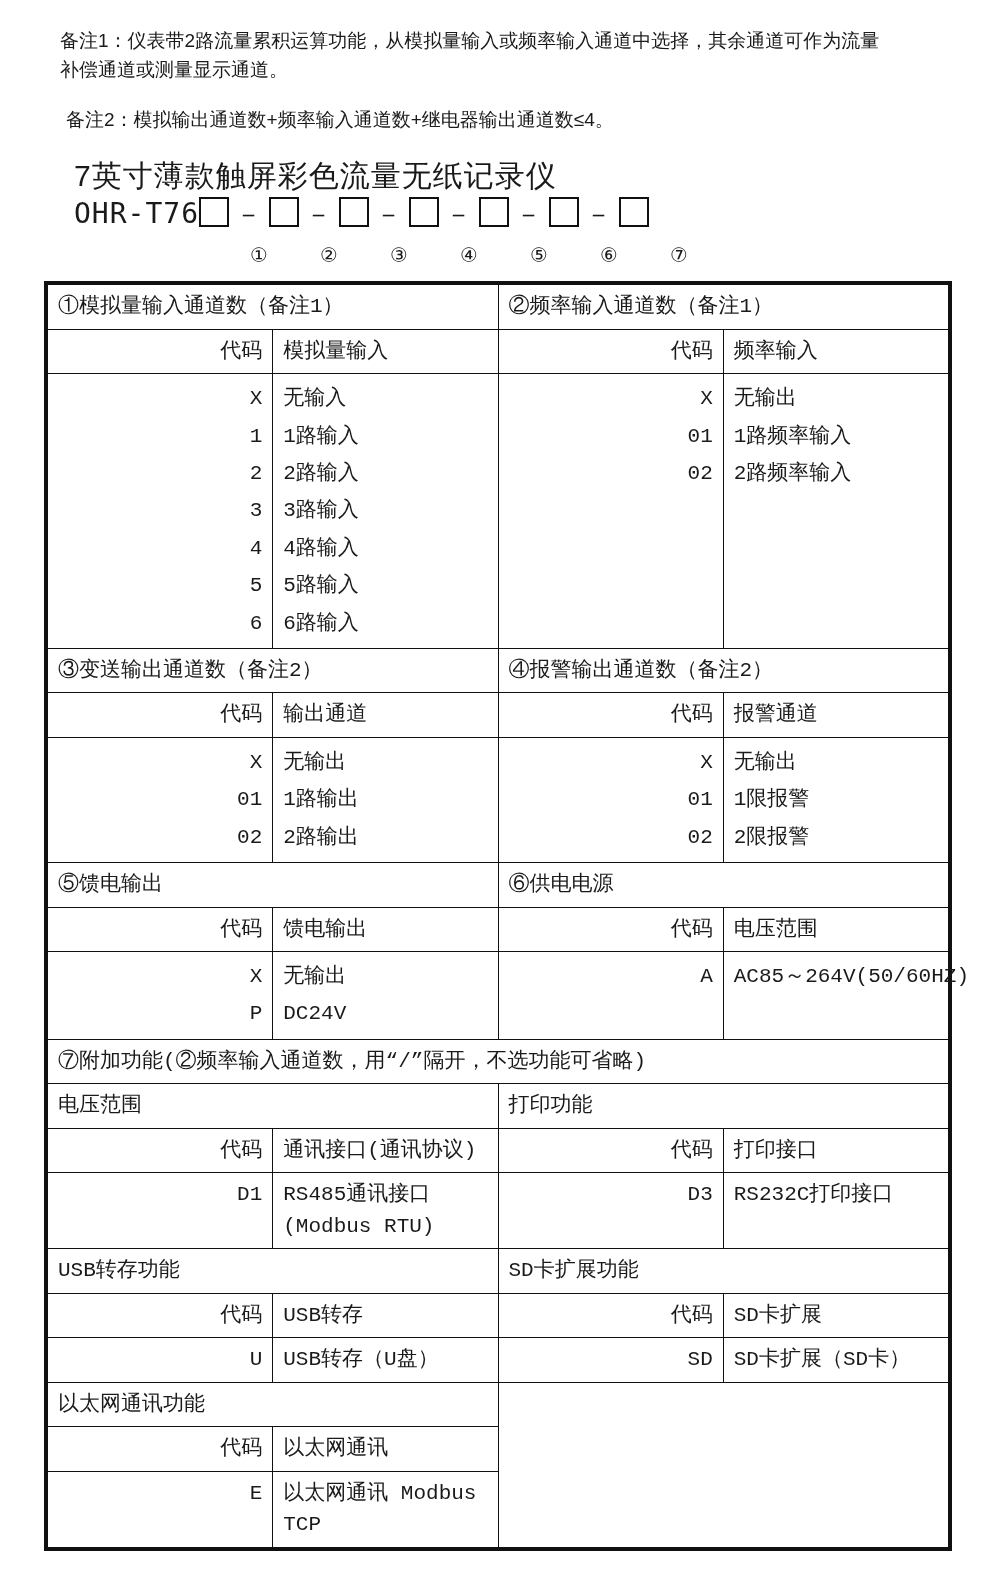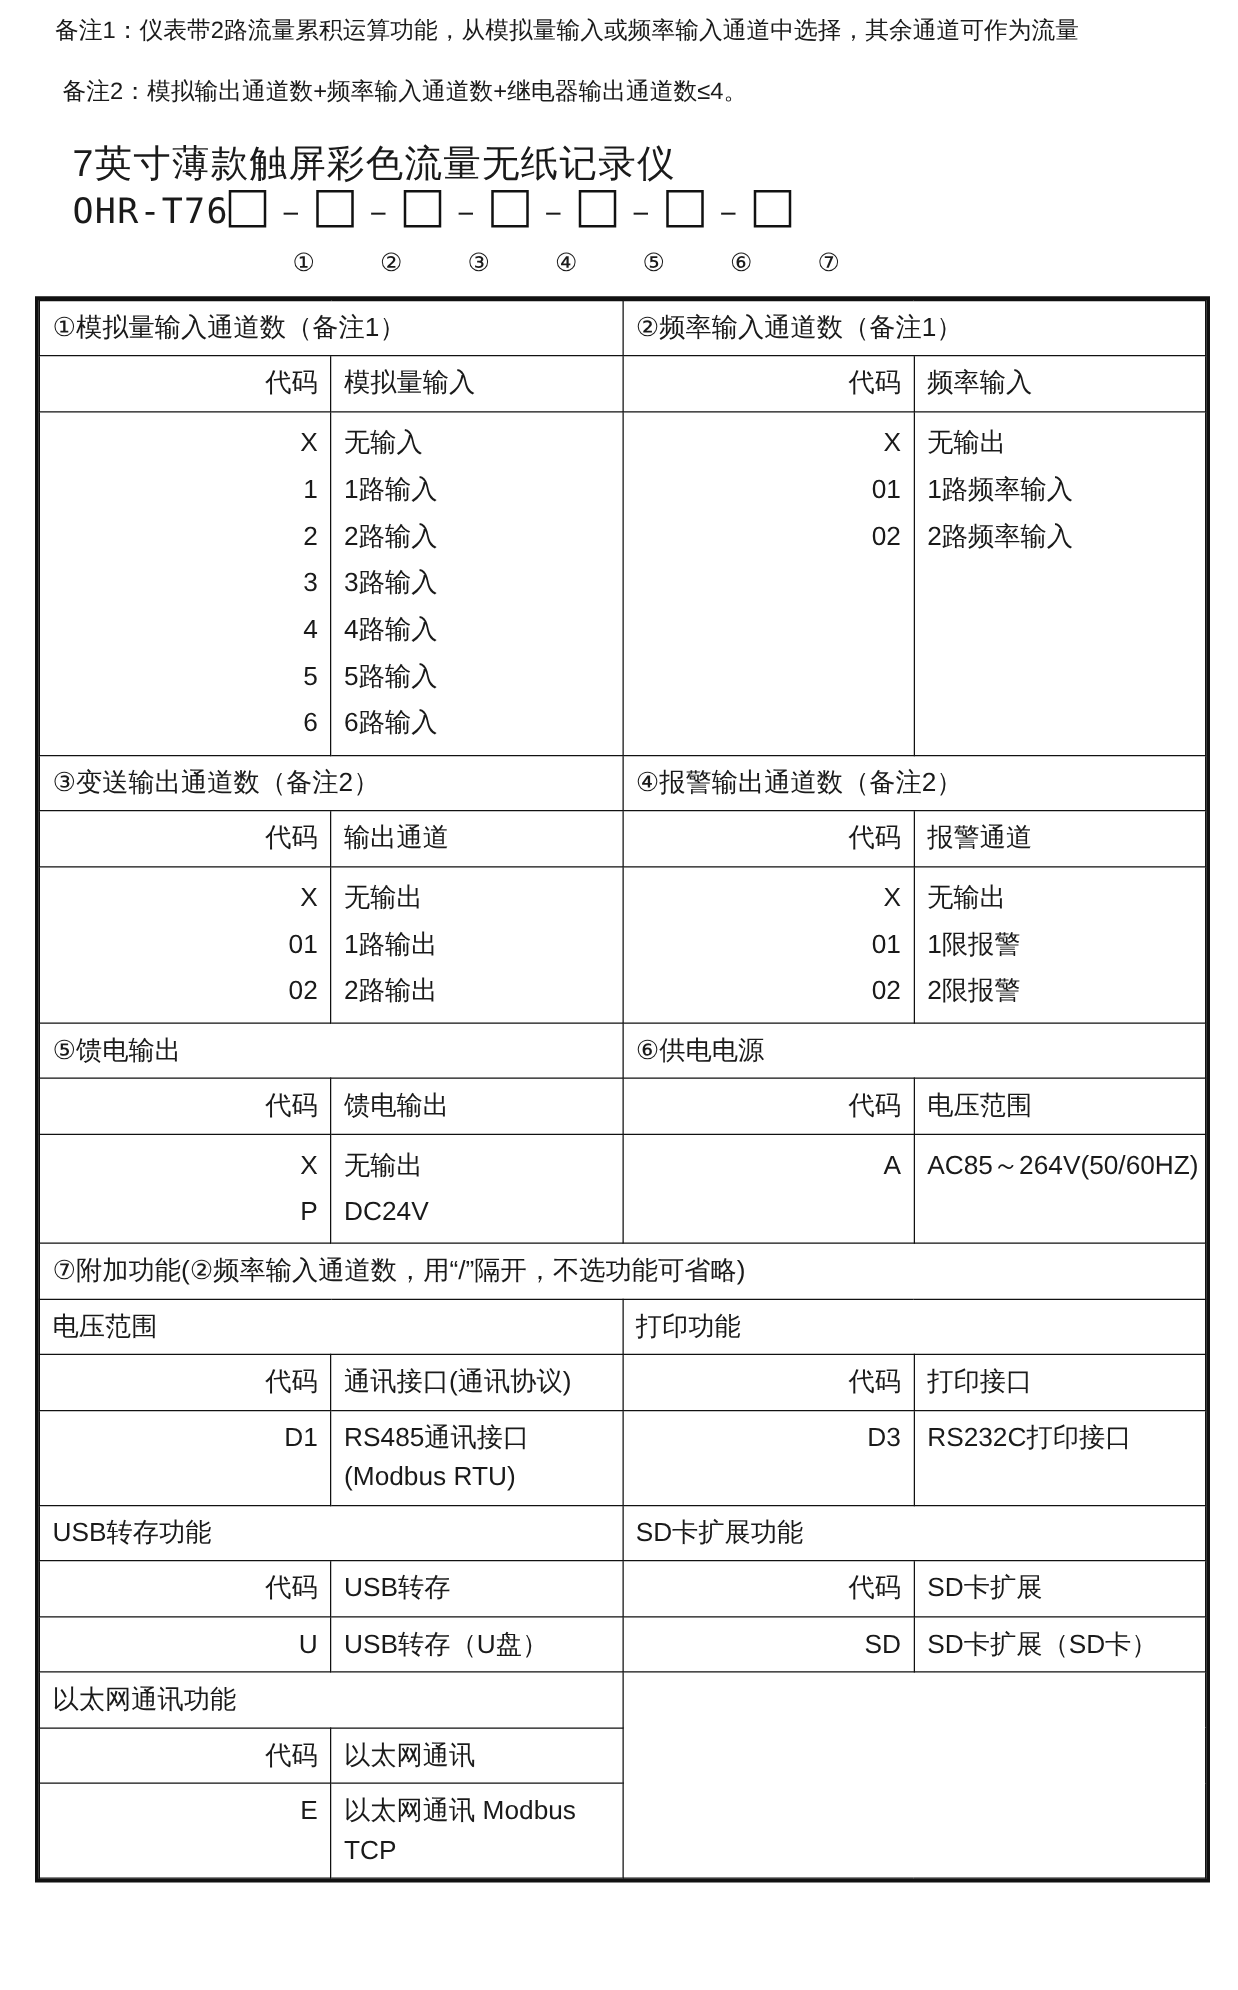--- a/index.html
+++ b/index.html
@@ -13,21 +13,21 @@
     font-family: "Liberation Sans", "DejaVu Sans", sans-serif;
     color: #1a1a1a;
     position: relative;
     overflow: hidden;
   }
   .page {
     position: relative;
     width: 990px;
     height: 1592px;
     box-sizing: border-box;
-    padding: 0;
+    padding: 16px;
   }
 
   
   .notes {
     padding: 10px 40px 0 44px;
     font-size: 19px;
     line-height: 1.55;
   }
   .note-line {
     white-space: pre-wrap;
@@ -86,20 +86,21 @@
 
   
   .tbl-wrap {
     margin: 14px 22px 0 28px;
     border: 3px solid #111;
   }
   table.spec {
     border-collapse: collapse;
     width: 100%;
     table-layout: fixed;
+    font-family: Liberation Mono, monospace;
   }
   table.spec td {
     border: 1.5px solid #111;
     padding: 6px 10px;
     font-size: 21px;
     vertical-align: top;
     line-height: 1.5;
   }
   td.section {
     font-size: 22px;
@@ -116,20 +117,21 @@
   }
   .halfcol { width: 50%; }
 </style>
 </head>
 <body>
 
 <div class="page">
 
   <div class="notes">
     <div class="note-line">备注1：仪表带2路流量累积运算功能，从模拟量输入或频率输入通道中选择，其余通道可作为流量</div>
+    <div class="note-line">补偿通道或测量显示通道。</div>
     <div class="note-line sub">备注2：模拟输出通道数+频率输入通道数+继电器输出通道数≤4。</div>
   </div>
 
   <div class="title-block">
     <div class="doc-title">7英寸薄款触屏彩色流量无纸记录仪</div>
     <div class="model-row">
       <span class="model-prefix">OHR-T76</span>
       <span class="model-box"></span>
       <span class="dash">－</span>
       <span class="model-box"></span>

